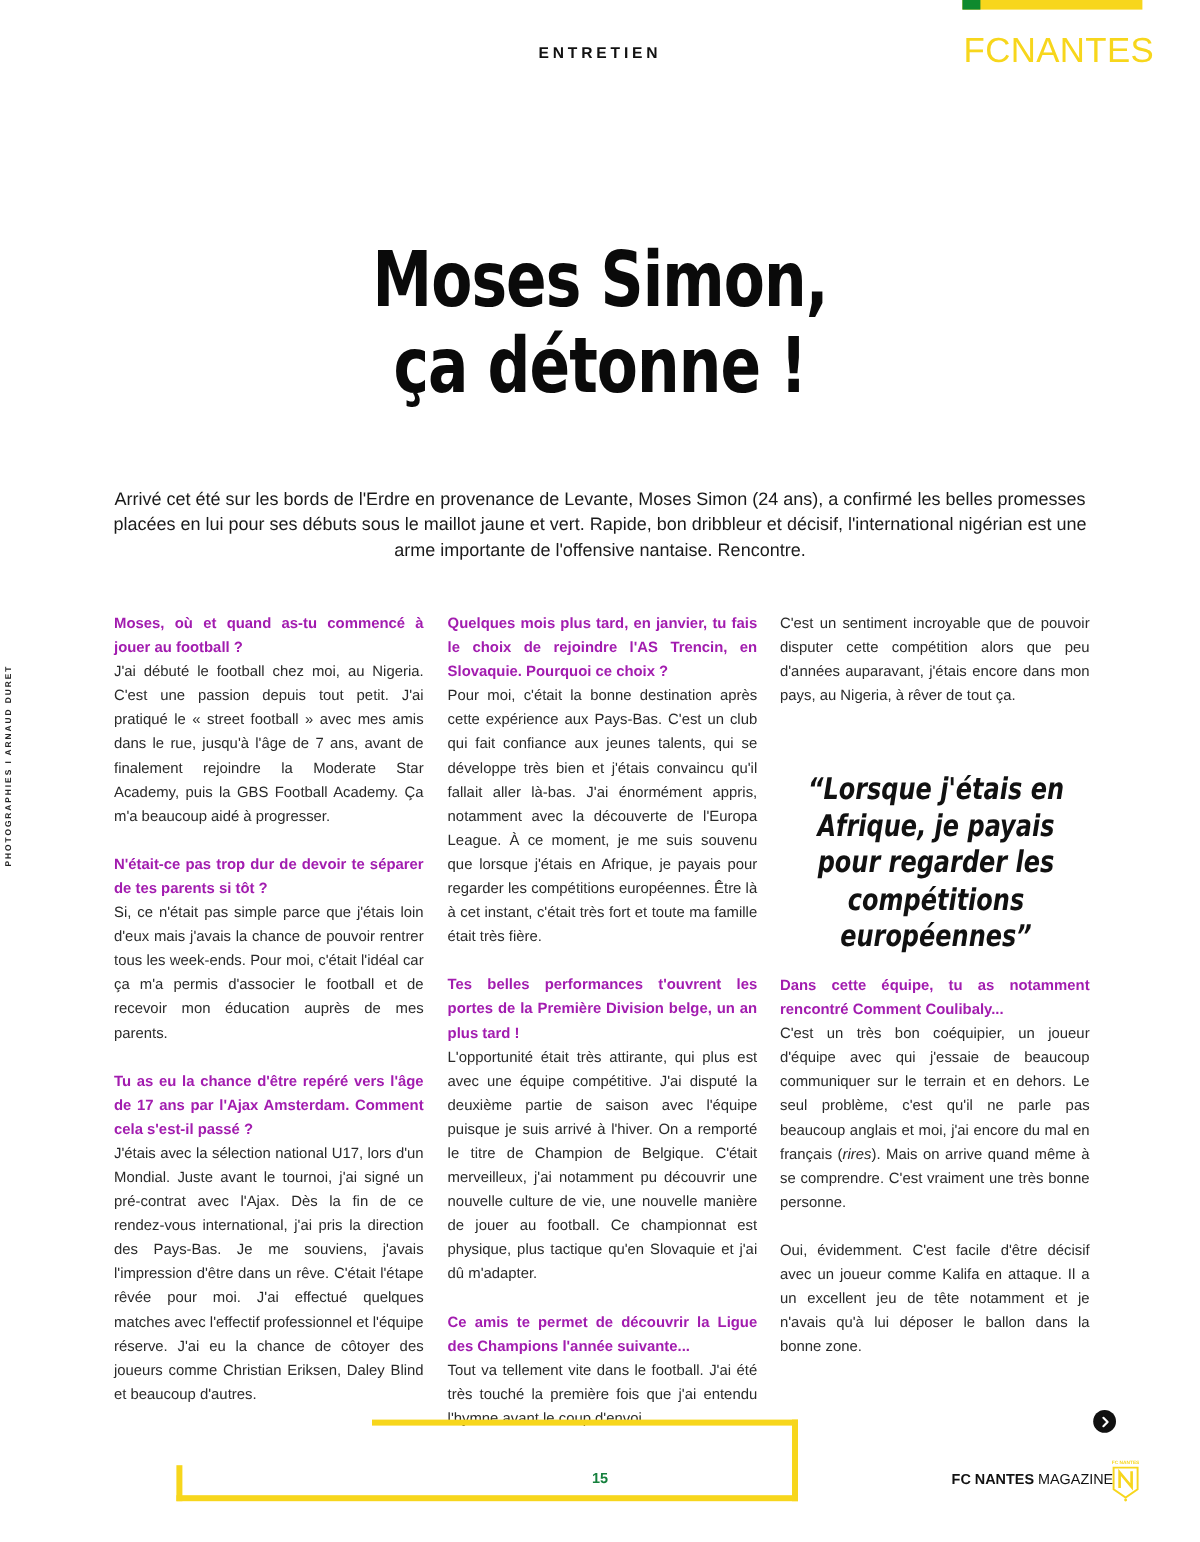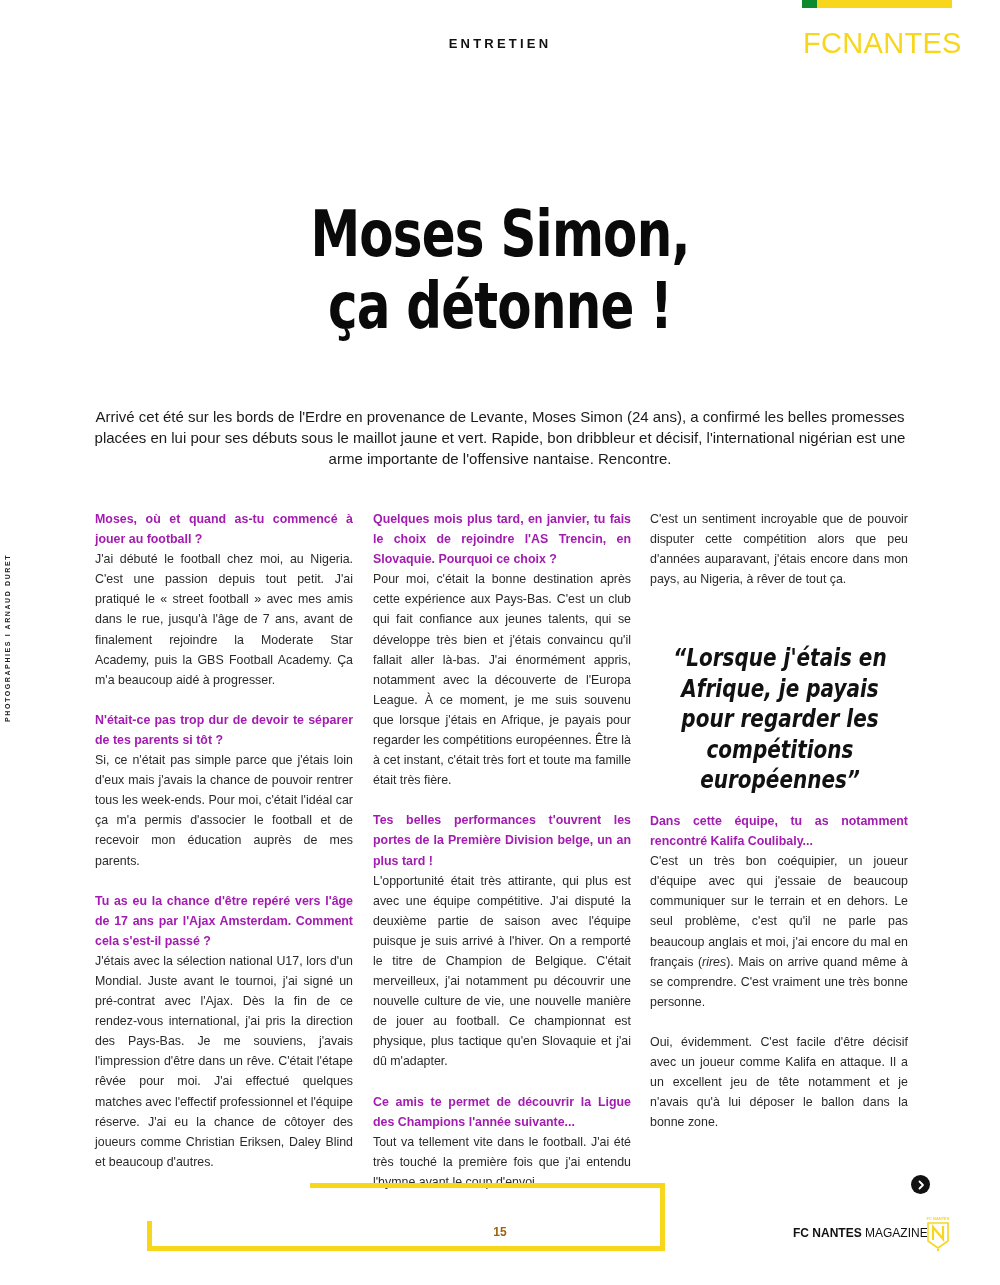--- a/index.html
+++ b/index.html
@@ -28,21 +28,21 @@
   .pull-quote { position: absolute; top: 643px; left: 645px; width: 270px; text-align: center; font-family: "DejaVu Sans", sans-serif; font-style: italic; font-weight: bold; font-size: 25px; line-height: 30.5px; color: #111; transform: scaleX(0.8); }
 
   .c3-bottom { position: absolute; top: 811px; left: 650px; width: 258px; font-size: 12.4px; line-height: 20.1px; color: #2a2a2a; }
 
   .yellow-frame { position: absolute; left: 147px; top: 1183px; width: 518px; height: 68px; }
   .yellow-frame .bottom { position: absolute; left: 0; bottom: 0; width: 100%; height: 5px; background: #f7d61c; }
   .yellow-frame .left { position: absolute; left: 0; top: 38px; bottom: 0; width: 5px; background: #f7d61c; }
   .yellow-frame .right { position: absolute; right: 0; top: 0; bottom: 0; width: 5px; background: #f7d61c; }
   .yellow-frame .top { position: absolute; right: 0; top: 0; width: 355px; height: 5px; background: #f7d61c; }
 
-  .page-number { position: absolute; top: 1225px; left: 470px; width: 60px; text-align: center; font-size: 12px; font-weight: bold; color: #a16207; }
+  .page-number { position: absolute; top: 1225px; left: 470px; width: 60px; text-align: center; font-size: 12px; font-weight: bold; color: #15803d; }
 
   .next-button { position: absolute; top: 1175px; left: 911px; width: 19px; height: 19px; border-radius: 50%; background: #111; color: #fff; display: flex; align-items: center; justify-content: center; cursor: pointer; }
   .next-button svg { width: 10px; height: 10px; }
 
   .footer-brand { position: absolute; top: 1226px; left: 793px; font-size: 12px; color: #111; white-space: nowrap; }
   .footer-brand b { font-weight: bold; }
   .footer-logo { position: absolute; top: 1215px; left: 924px; width: 28px; height: 38px; }
 </style>
 </head>
 <body>
@@ -81,21 +81,21 @@
   <div class="a last">Tout va tellement vite dans le football. J'ai été très touché la première fois que j'ai entendu l'hymne avant le coup d'envoi.</div>
 </div>
 
 <div class="col c3">
   <div class="a last">C'est un sentiment incroyable que de pouvoir disputer cette compétition alors que peu d'années auparavant, j'étais encore dans mon pays, au Nigeria, à rêver de tout ça.</div>
 </div>
 
 <div class="pull-quote">“Lorsque j'étais en Afrique, je payais pour regarder les compétitions européennes”</div>
 
 <div class="c3-bottom">
-  <div class="q">Dans cette équipe, tu as notamment rencontré Kalifa Coulibaly...</div>
+  <div class="q">Dans cette équipe, tu as notamment rencontré Comment Coulibaly...</div>
   <div class="a"><span>C'est un très bon coéquipier, un joueur d'équipe avec qui j'essaie de beaucoup communiquer sur le terrain et en dehors. Le seul problème, c'est qu'il ne parle pas beaucoup anglais et moi, j'ai encore du mal en français (</span><em>rires</em><span>). Mais on arrive quand même à se comprendre. C'est vraiment une très bonne personne.</span></div>
   <div class="a last">Oui, évidemment. C'est facile d'être décisif avec un joueur comme Kalifa en attaque. Il a un excellent jeu de tête notamment et je n'avais qu'à lui déposer le ballon dans la bonne zone.</div>
 </div>
 
 <div class="yellow-frame">
   <div class="top"></div>
   <div class="right"></div>
   <div class="left"></div>
   <div class="bottom"></div>
 </div>

